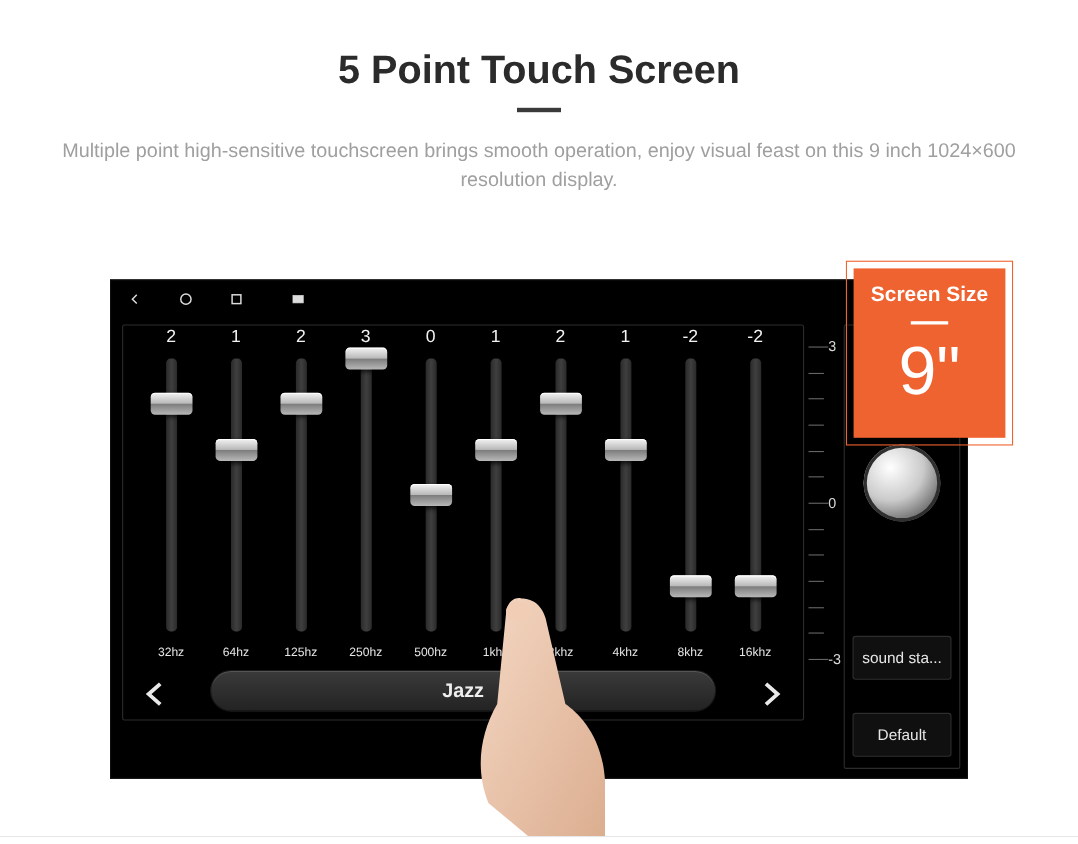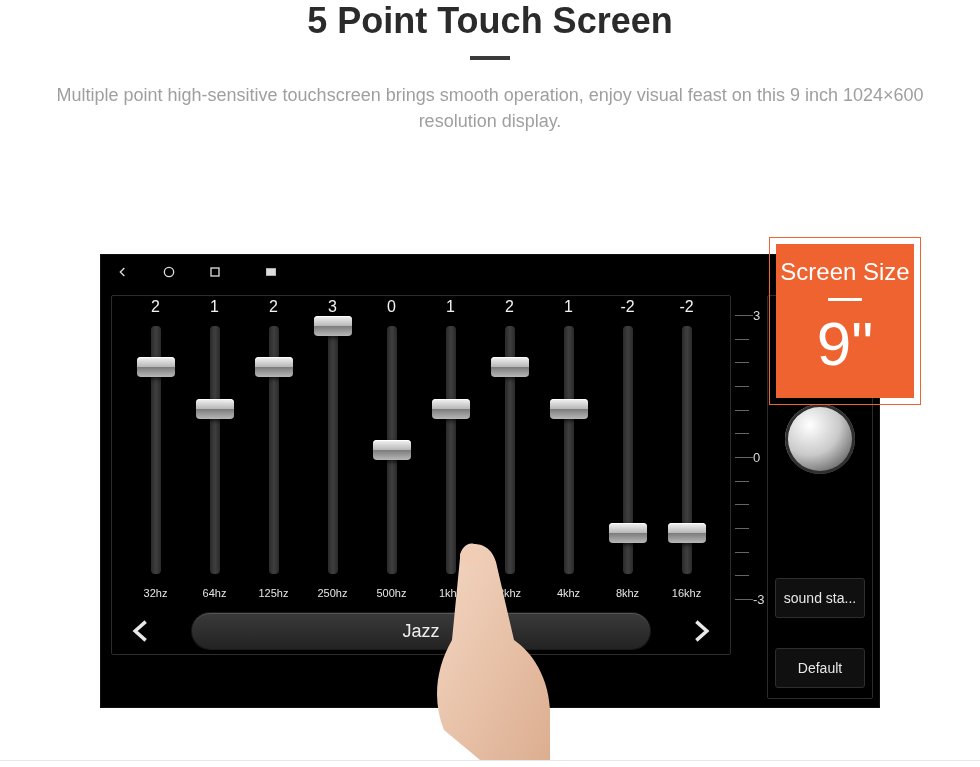--- a/index.html
+++ b/index.html
@@ -6,20 +6,21 @@
   body {
     width: 980px;
     height: 767px;
     background: #ffffff;
     font-family: -apple-system, BlinkMacSystemFont, "Segoe UI", Arial, sans-serif;
     position: relative;
     overflow: hidden;
   }
   .headline {
     text-align: center;
+    padding-top: 42px;
     font-size: 36px;
     font-weight: 700;
     color: #2b2b2b;
   }
   .divider {
     width: 40px;
     height: 4px;
     background: #3a3a3a;
     margin: 14px auto 0;
   }
@@ -114,22 +115,23 @@
     display: flex;
     align-items: center;
   }
   .preset-row {
     position: absolute;
     left: 4px;
     right: 4px;
     bottom: 2px;
     height: 42px;
     display: flex;
-    align-items: center;
+    align-items: flex-start;
     gap: 26px;
+    font-weight: bold;
   }
   .chev {
     width: 50px;
     height: 42px;
     display: flex;
     align-items: center;
     justify-content: center;
     cursor: pointer;
   }
   .chev svg { width: 28px; height: 28px; stroke: #e9e9e9; stroke-width: 3; fill: none; }
@@ -209,21 +211,21 @@
     top: 244px;
     width: 138px;
     height: 154px;
     background: #ef6330;
     outline: 1px solid #ef6330;
     outline-offset: 6px;
     color: #fff;
     text-align: center;
     padding-top: 14px;
   }
-  .badge .t1 { font-size: 24px; font-weight: 400; }
+  .badge .t1 { font-size: 19px; font-weight: 700; }
   .badge .bar { width: 34px; height: 3px; background: #fff; margin: 12px auto; }
   .badge .t2 { font-size: 62px; font-weight: 400; line-height: 1; }
 
   .footer-line {
     position: absolute;
     left: 0; right: 0; top: 760px;
     height: 1px; background: #e7e7e7;
   }
 
   .finger {

